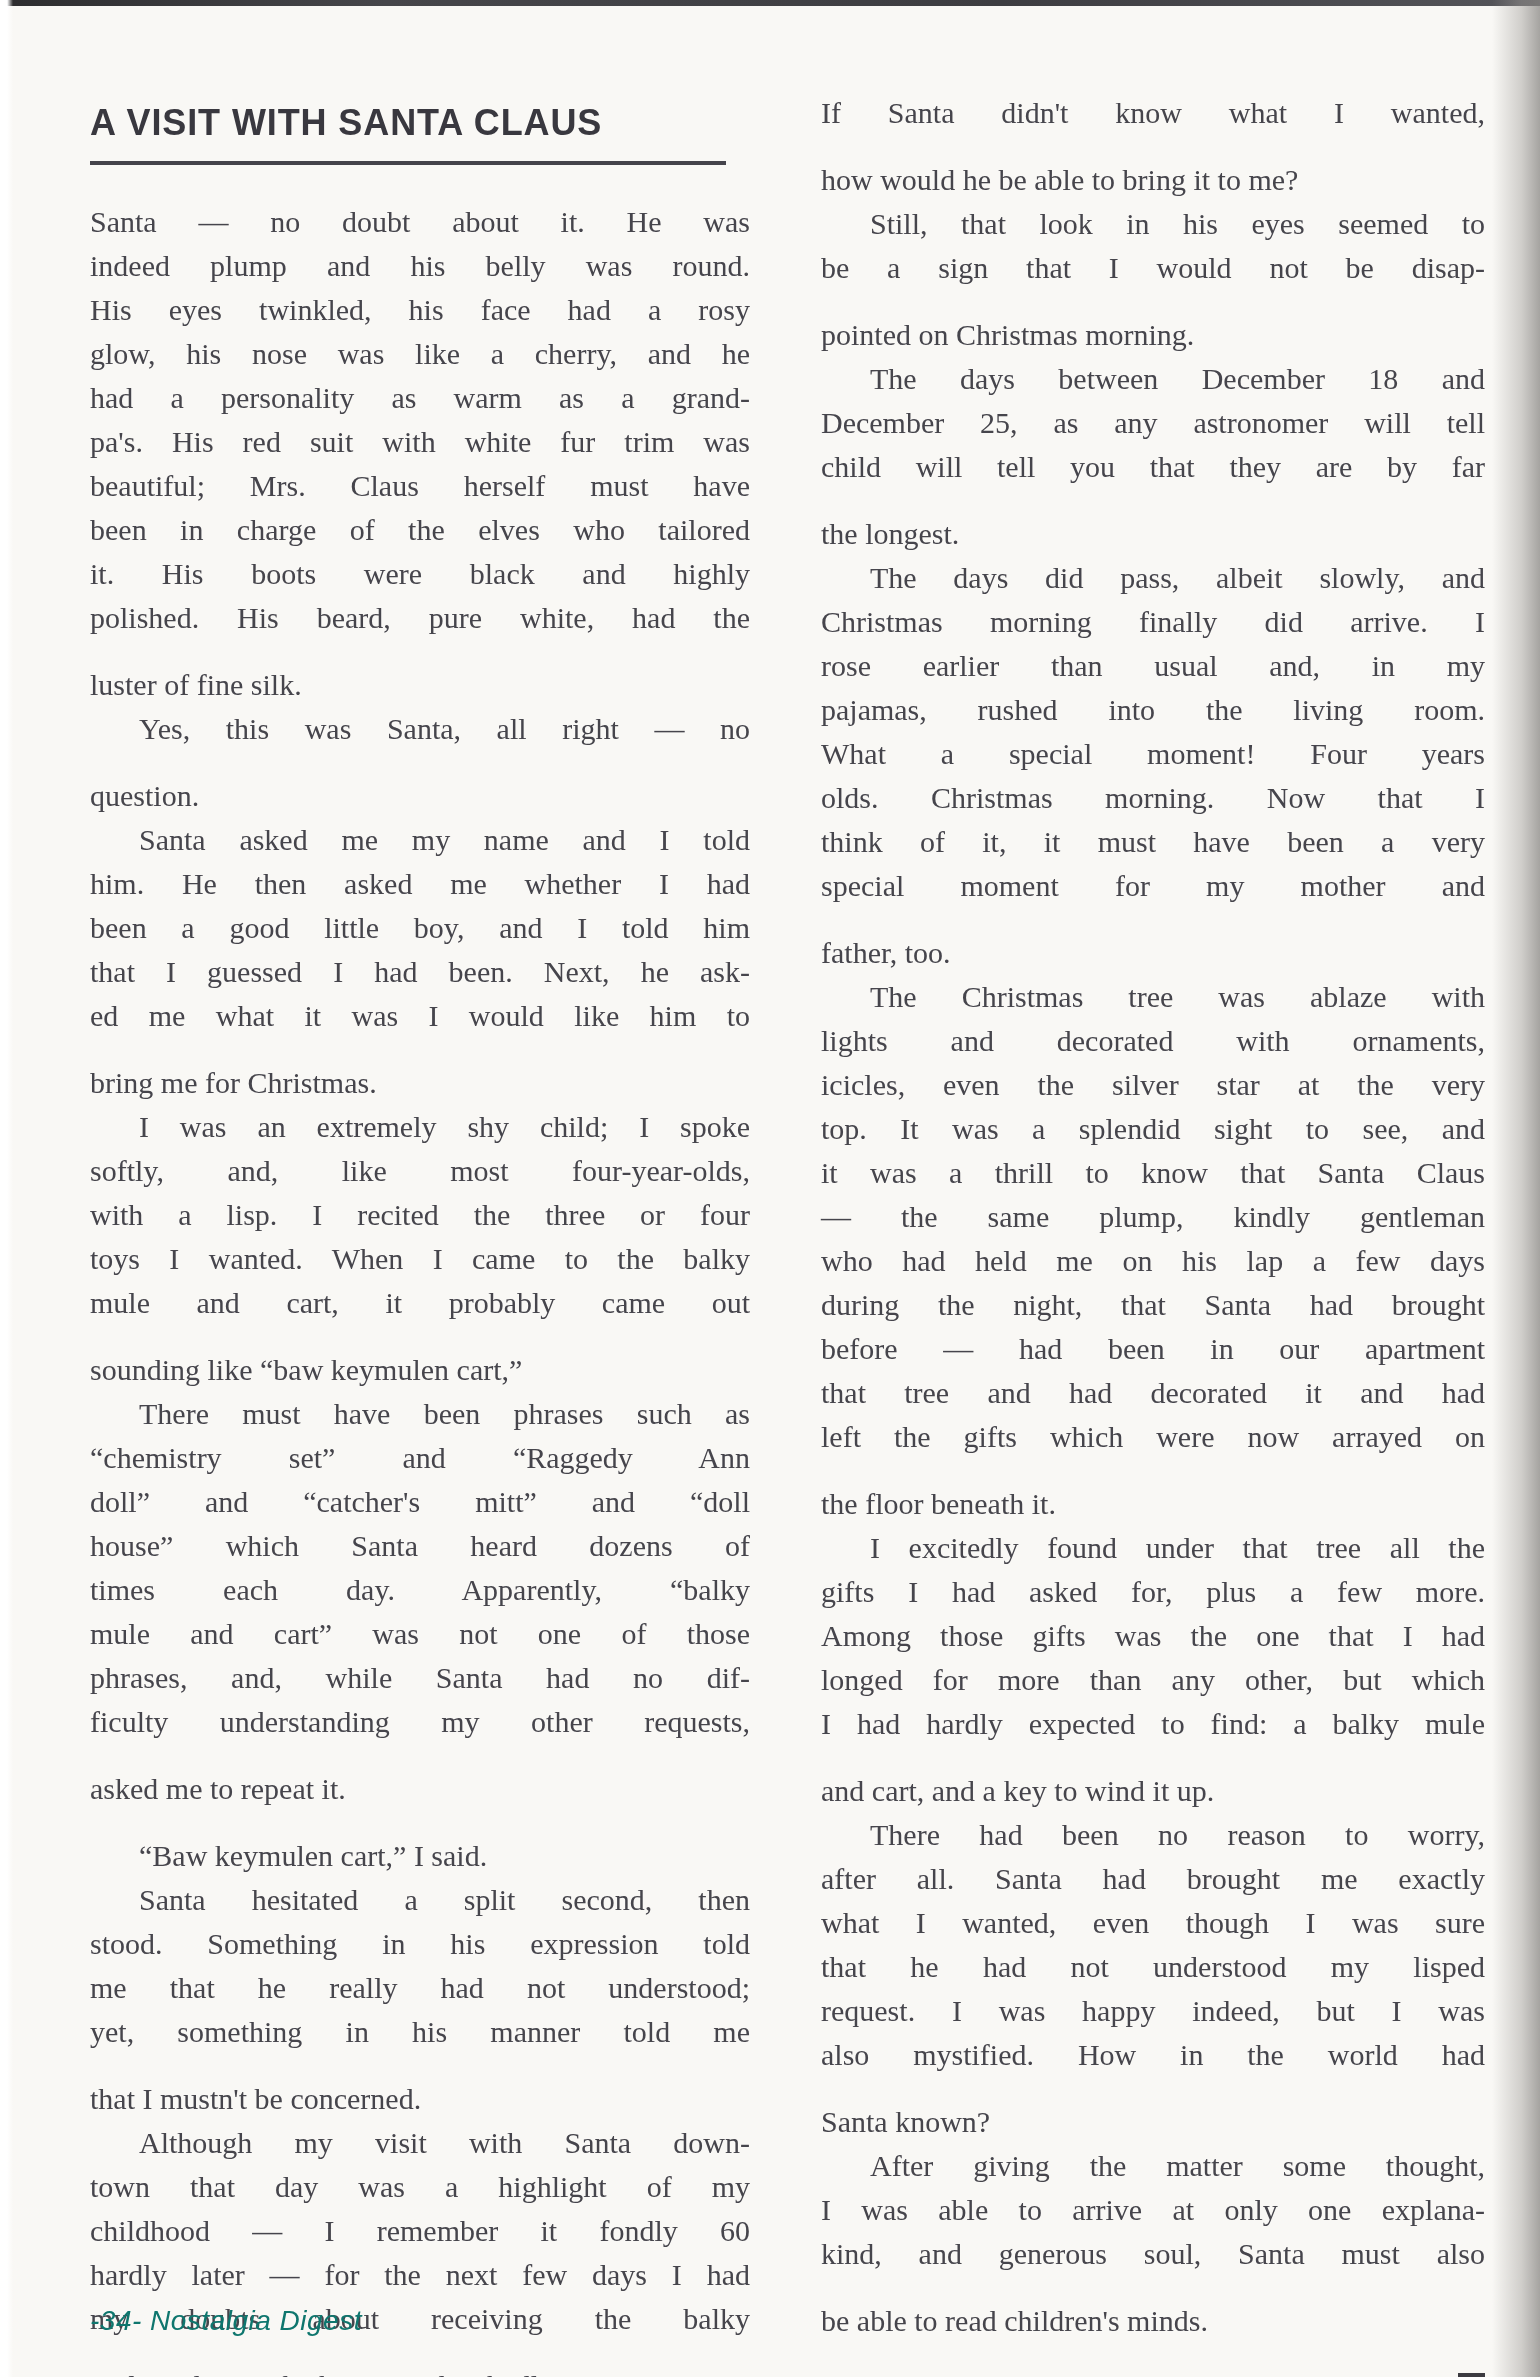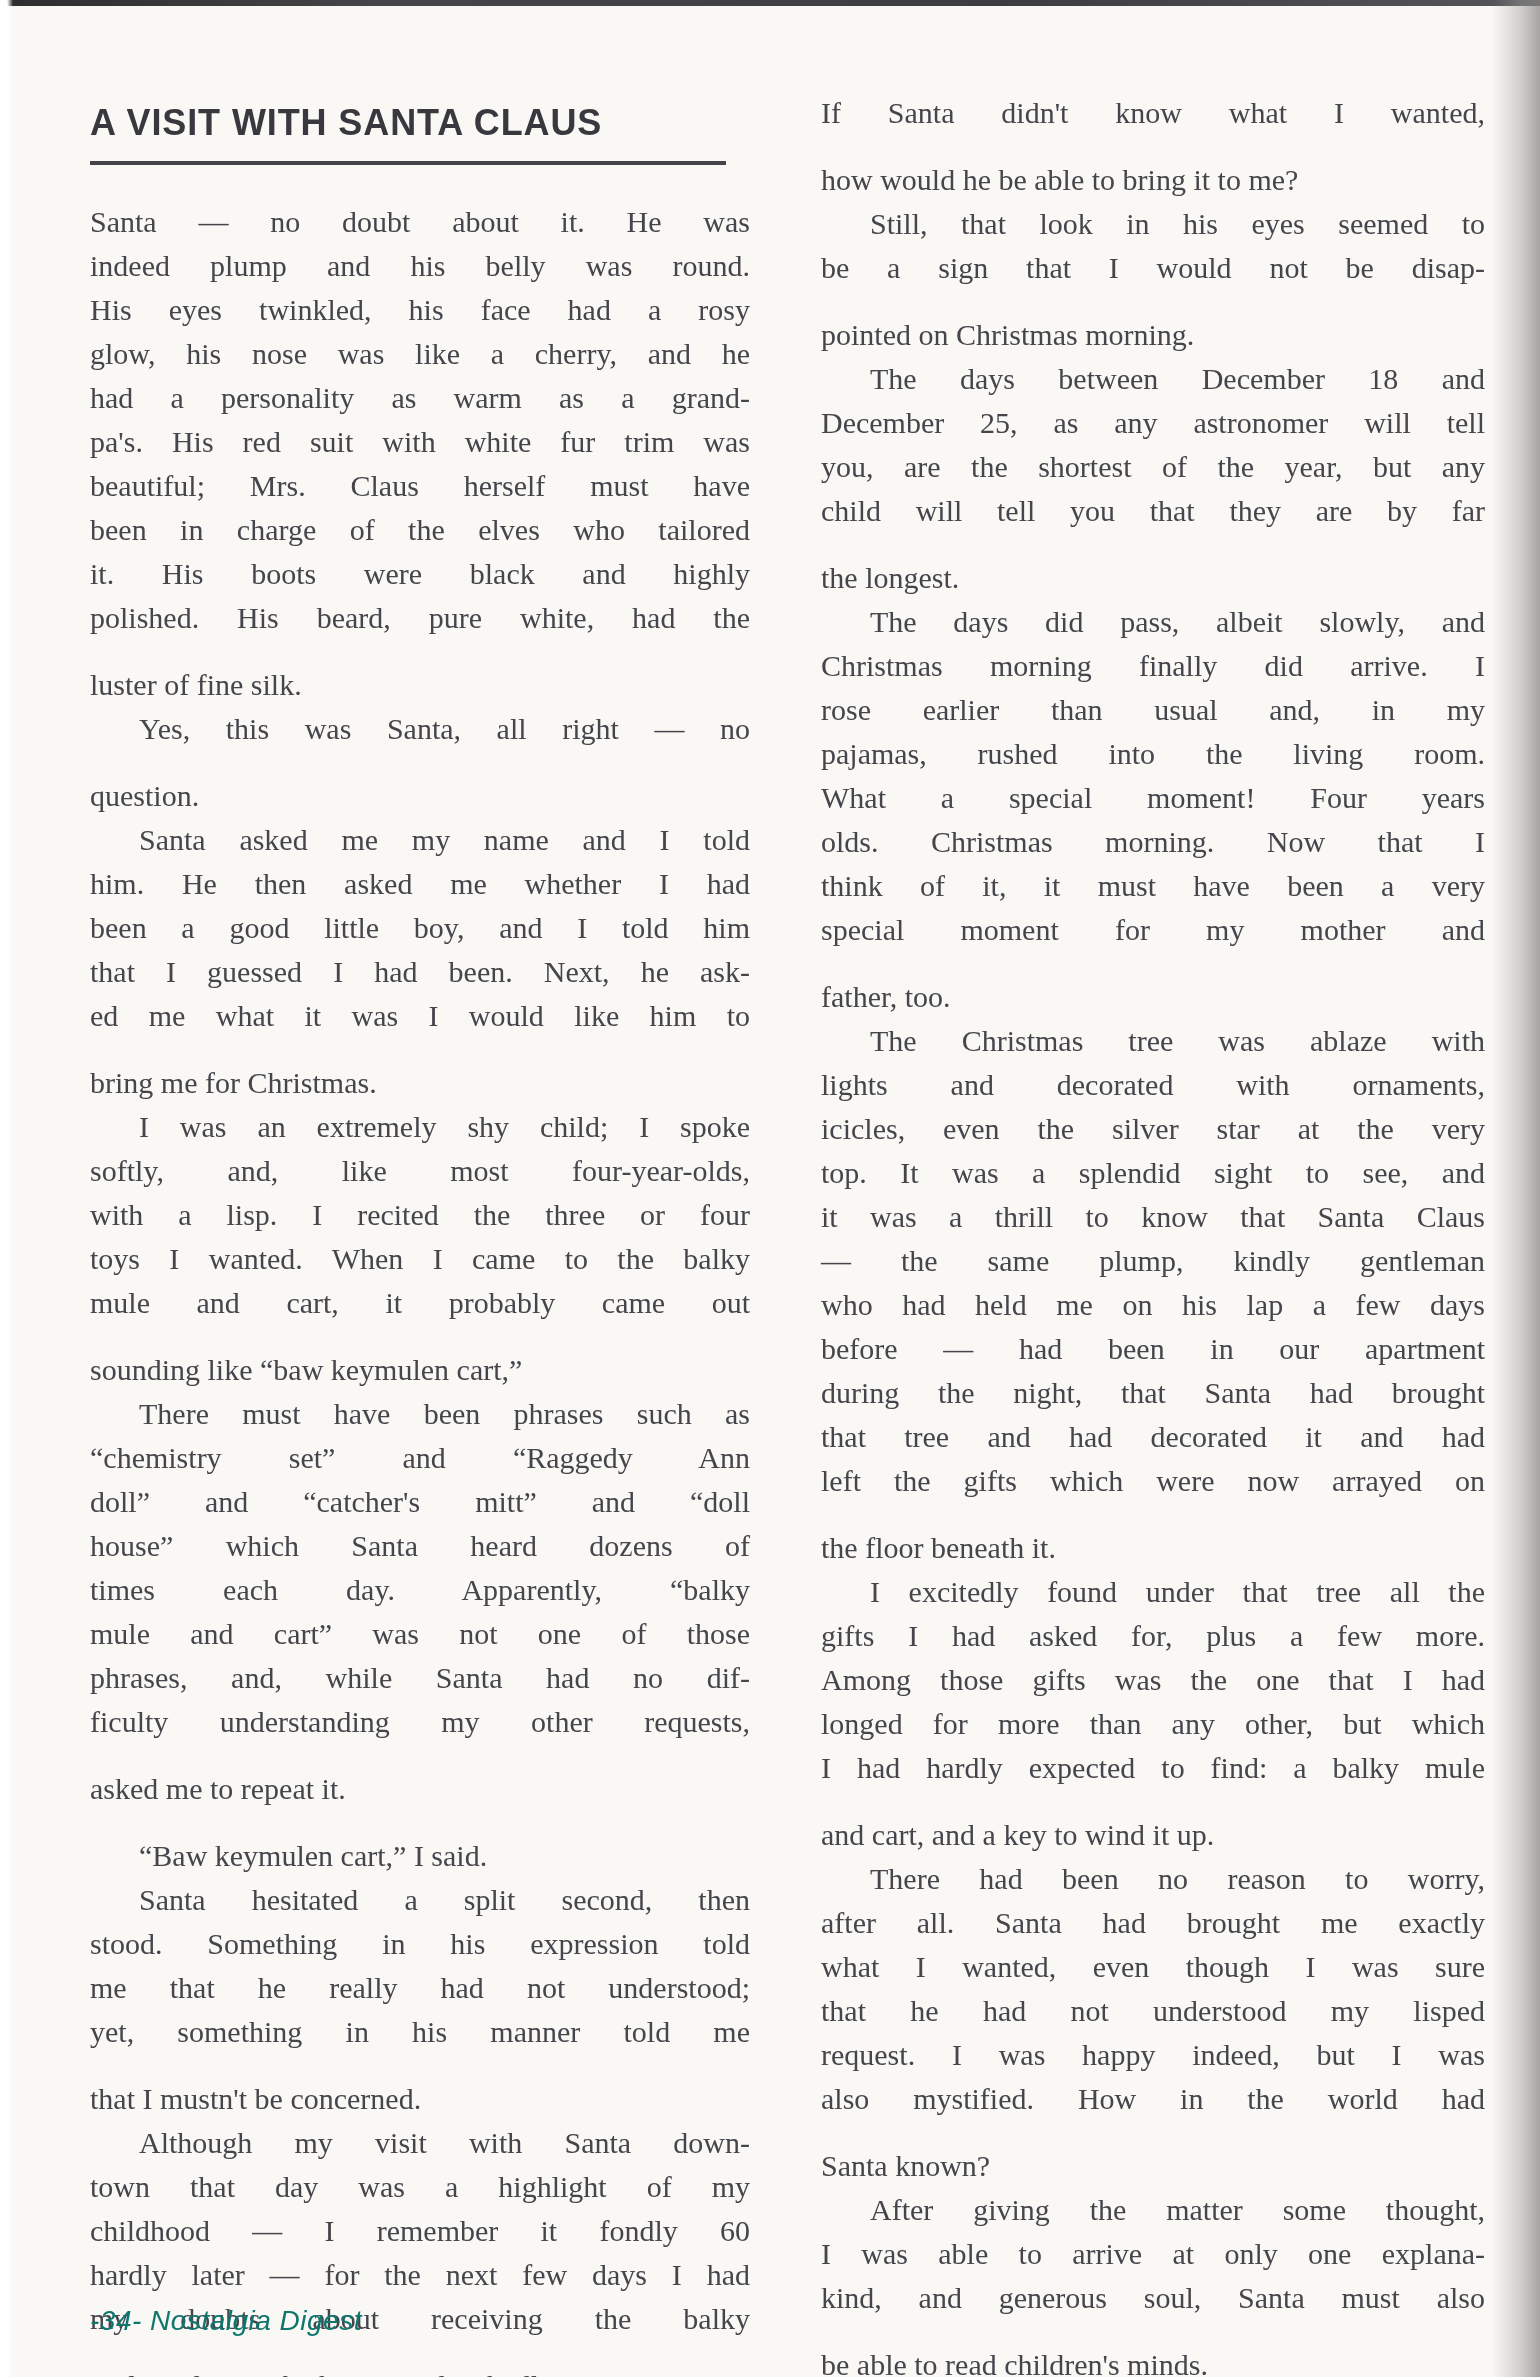--- a/index.html
+++ b/index.html
@@ -155,21 +155,20 @@
           <div class="line last">how would he be able to bring it to me?</div>
         </div>
         <div>
           <div class="line indent">Still, that look in his eyes seemed to</div>
           <div class="line">be a sign that I would not be disap-</div>
           <div class="line last">pointed on Christmas morning.</div>
         </div>
         <div>
           <div class="line indent">The days between December 18 and</div>
           <div class="line">December 25, as any astronomer will tell</div>
-          <div class="line">you, are the shortest of the year, but any</div>
           <div class="line">child will tell you that they are by far</div>
           <div class="line last">the longest.</div>
         </div>
         <div>
           <div class="line indent">The days did pass, albeit slowly, and</div>
           <div class="line">Christmas morning finally did arrive. I</div>
           <div class="line">rose earlier than usual and, in my</div>
           <div class="line">pajamas, rushed into the living room.</div>
           <div class="line">What a special moment! Four years</div>
           <div class="line">olds. Christmas morning. Now that I</div>
@@ -178,22 +177,22 @@
           <div class="line last">father, too.</div>
         </div>
         <div>
           <div class="line indent">The Christmas tree was ablaze with</div>
           <div class="line">lights and decorated with ornaments,</div>
           <div class="line">icicles, even the silver star at the very</div>
           <div class="line">top. It was a splendid sight to see, and</div>
           <div class="line">it was a thrill to know that Santa Claus</div>
           <div class="line">— the same plump, kindly gentleman</div>
           <div class="line">who had held me on his lap a few days</div>
+          <div class="line">during the night, that Santa had brought</div>
           <div class="line">before — had been in our apartment</div>
-          <div class="line">during the night, that Santa had brought</div>
           <div class="line">that tree and had decorated it and had</div>
           <div class="line">left the gifts which were now arrayed on</div>
           <div class="line last">the floor beneath it.</div>
         </div>
         <div>
           <div class="line indent">I excitedly found under that tree all the</div>
           <div class="line">gifts I had asked for, plus a few more.</div>
           <div class="line">Among those gifts was the one that I had</div>
           <div class="line">longed for more than any other, but which</div>
           <div class="line">I had hardly expected to find: a balky mule</div>

